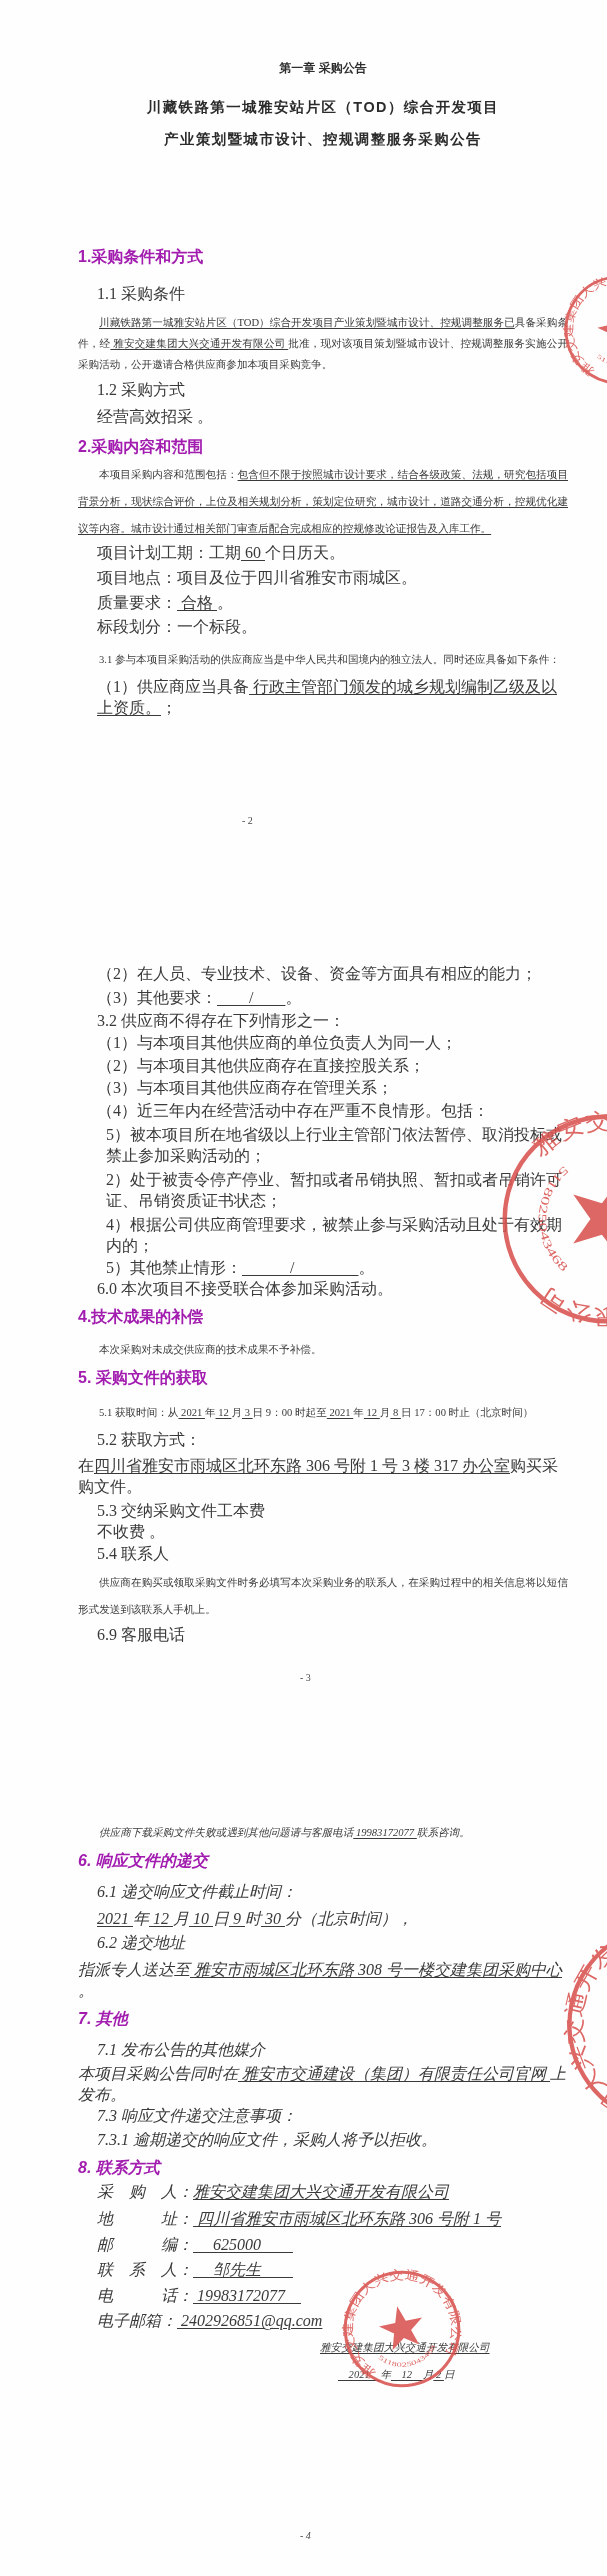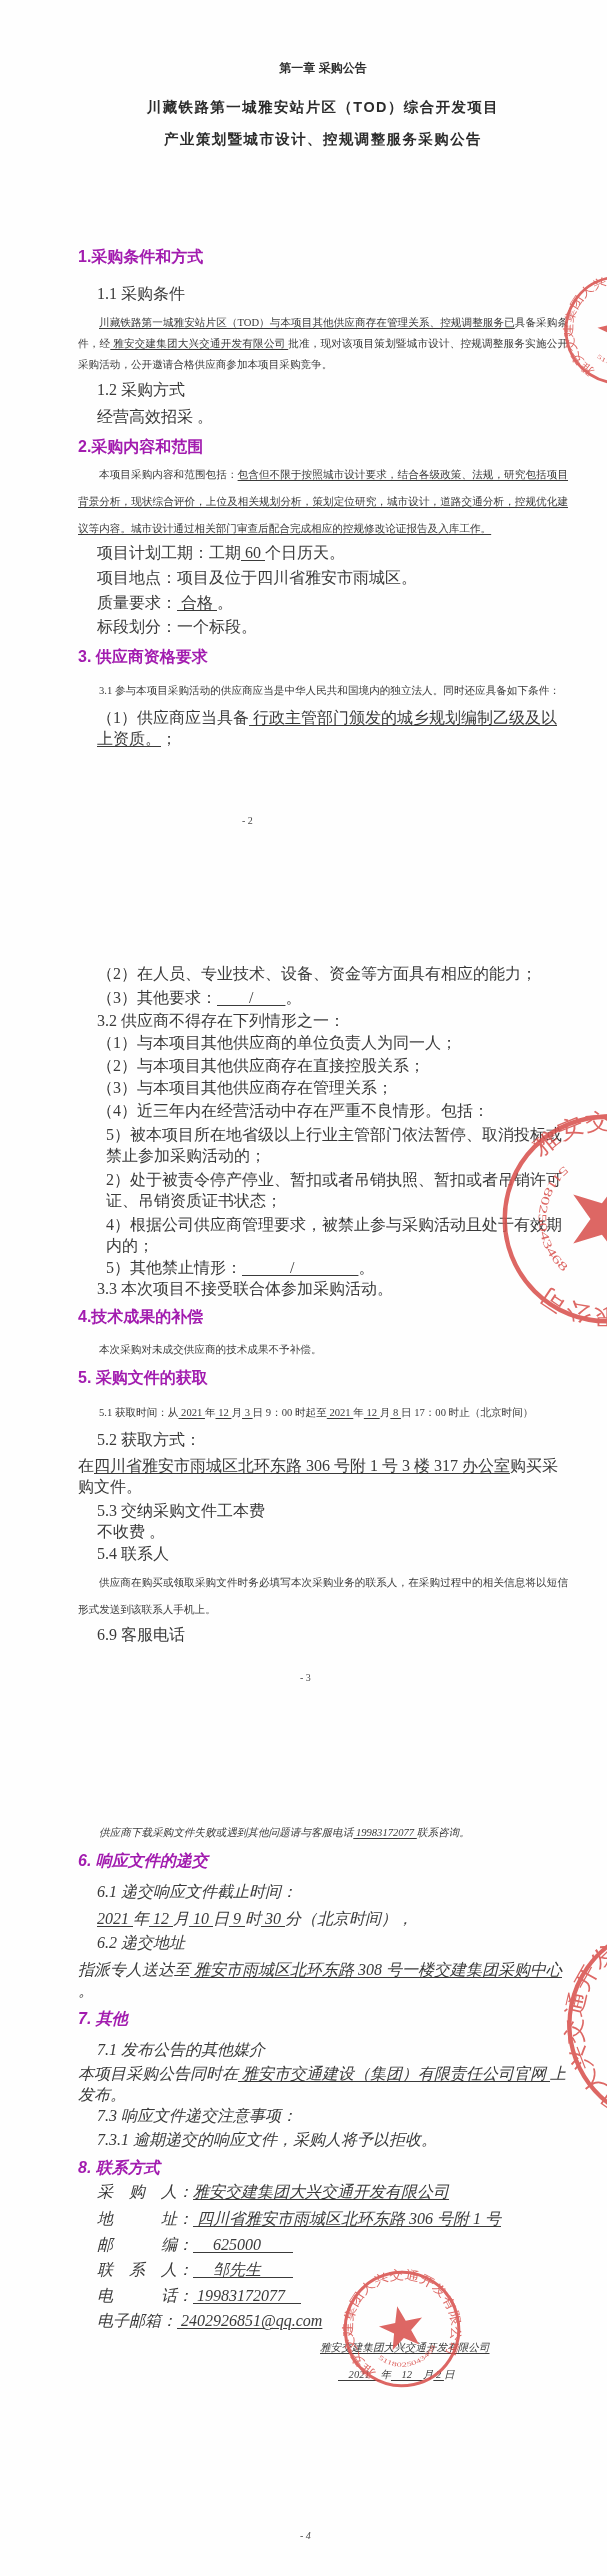--- a/index.html
+++ b/index.html
@@ -30,48 +30,47 @@
 <body>
 
 <div id="canvas">
 
   <div class="pg" id="pg1">
     <p class="t1"><span>第一章 采购公告</span></p>
     <p class="t2" style="margin-top:18px"><span>川藏铁路第一城雅安站片区（TOD）综合开发项目</span></p>
     <p class="t2" style="margin-top:9px"><span>产业策划暨城市设计、控规调整服务采购公告</span></p>
     <p class="h" style="margin-top:94px"><span>1.采购条件和方式</span></p>
     <p class="ln sub" style="margin-top:15px"><span>1.1 采购条件</span></p>
-    <p class="p ind" style="margin-top:7.6px;line-height:21px"><span class="u">川藏铁路第一城雅安站片区（TOD）与本项目其他供应商存在管理关系、控规调整服务已</span><span>具备采购条件，经</span><span class="u"> 雅安交建集团大兴交通开发有限公司 </span><span>批准，现对该项目策划暨城市设计、控规调整服务实施公开采购活动，公开邀请合格供应商参加本项目采购竞争。</span></p>
+    <p class="p ind" style="margin-top:7.6px;line-height:21px"><span class="u">川藏铁路第一城雅安站片区（TOD）综合开发项目产业策划暨城市设计、控规调整服务已</span><span>具备采购条件，经</span><span class="u"> 雅安交建集团大兴交通开发有限公司 </span><span>批准，现对该项目策划暨城市设计、控规调整服务实施公开采购活动，公开邀请合格供应商参加本项目采购竞争。</span></p>
     <p class="ln sub" style="margin-top:4.6px"><span>1.2 采购方式</span></p>
     <p class="ln sub" style="margin-top:6px"><span>经营高效招采 。</span></p>
     <p class="h" style="margin-top:7.6px"><span>2.采购内容和范围</span></p>
     <p class="p ind" style="margin-top:3px"><span>本项目采购内容和范围包括：</span><span class="u">包含但不限于按照城市设计要求，结合各级政策、法规，研究包括项目背景分析，现状综合评价，上位及相关规划分析，策划定位研究，城市设计，道路交通分析，控规优化建议等内容。城市设计通过相关部门审查后配合完成相应的控规修改论证报告及入库工作。</span></p>
     <p class="ln sub" style="margin-top:0"><span>项目计划工期：工期</span><span class="u"> 60 </span><span>个日历天。</span></p>
     <p class="ln sub" style="margin-top:4.6px"><span>项目地点：项目及位于四川省雅安市雨城区。</span></p>
     <p class="ln sub" style="margin-top:3.8px"><span>质量要求：</span><span class="u"> 合格 </span><span>。</span></p>
     <p class="ln sub" style="margin-top:3px"><span>标段划分：一个标段。</span></p>
-    <p class="h" style="margin-top:7.6px"><span>3. 供应商资格要求</span></p>
     <p class="p ind" style="margin-top:9px"><span>3.1 参与本项目采购活动的供应商应当是中华人民共和国境内的独立法人。同时还应具备如下条件：</span></p>
     <p class="ln sub" style="margin-top:3px"><span>（1）供应商应当具备</span><span class="u"> 行政主管部门颁发的城乡规划编制乙级及以上资质。</span><span>；</span></p>
     <p class="pagenum" style="left:242px;bottom:39px">- 2</p>
   </div>
 
   <div class="pg" id="pg2">
     <p class="ln sub"><span>（2）在人员、专业技术、设备、资金等方面具有相应的能力；</span></p>
     <p class="ln sub" style="margin-top:3px"><span>（3）其他要求：</span><span class="u">　　/　　</span><span>。</span></p>
     <p class="ln sub" style="margin-top:1.5px"><span>3.2 供应商不得存在下列情形之一：</span></p>
     <p class="ln sub" style="margin-top:1.5px"><span>（1）与本项目其他供应商的单位负责人为同一人；</span></p>
     <p class="ln sub" style="margin-top:1.5px"><span>（2）与本项目其他供应商存在直接控股关系；</span></p>
     <p class="ln sub" style="margin-top:1.5px"><span>（3）与本项目其他供应商存在管理关系；</span></p>
     <p class="ln sub" style="margin-top:1.5px"><span>（4）近三年内在经营活动中存在严重不良情形。包括：</span></p>
     <p class="ln sub3" style="margin-top:3px"><span>5）被本项目所在地省级以上行业主管部门依法暂停、取消投标或禁止参加采购活动的；</span></p>
     <p class="ln sub3" style="margin-top:3px"><span>2）处于被责令停产停业、暂扣或者吊销执照、暂扣或者吊销许可证、吊销资质证书状态；</span></p>
     <p class="ln sub3" style="margin-top:3px"><span>4）根据公司供应商管理要求，被禁止参与采购活动且处于有效期内的；</span></p>
     <p class="ln sub3" style="margin-top:1.5px"><span>5）其他禁止情形：</span><span class="u">　　　/　　　　</span><span>。</span></p>
-    <p class="ln sub" style="margin-top:0"><span>3.3 本次项目不接受联合体参加采购活动。</span></p>
+    <p class="ln sub" style="margin-top:0"><span>6.0 本次项目不接受联合体参加采购活动。</span></p>
     <p class="h" style="margin-top:6px"><span>4.技术成果的补偿</span></p>
     <p class="p ind" style="margin-top:10.6px;line-height:21px"><span>本次采购对未成交供应商的技术成果不予补偿。</span></p>
     <p class="h" style="margin-top:6px"><span>5. 采购文件的获取</span></p>
     <p class="p ind" style="margin-top:10.6px"><span>5.1 获取时间：从</span><span class="u"> 2021 </span><span>年</span><span class="u"> 12 </span><span>月</span><span class="u"> 3 </span><span>日 9：00 时起至</span><span class="u"> 2021 </span><span>年</span><span class="u"> 12 </span><span>月</span><span class="u"> 8 </span><span>日 17：00 时止（北京时间）</span></p>
     <p class="ln sub" style="margin-top:3px"><span>5.2 获取方式：</span></p>
     <p class="ln" style="margin-top:4.6px"><span>在</span><span class="u">四川省雅安市雨城区北环东路 306 号附 1 号 3 楼 317 办公室</span><span>购买采购文件。</span></p>
     <p class="ln sub" style="margin-top:3px"><span>5.3 交纳采购文件工本费</span></p>
     <p class="ln sub" style="margin-top:0"><span>不收费 。</span></p>
     <p class="ln sub" style="margin-top:1.5px"><span>5.4 联系人</span></p>
     <p class="p ind" style="margin-top:4.6px"><span>供应商在购买或领取采购文件时务必填写本次采购业务的联系人，在采购过程中的相关信息将以短信形式发送到该联系人手机上。</span></p>

